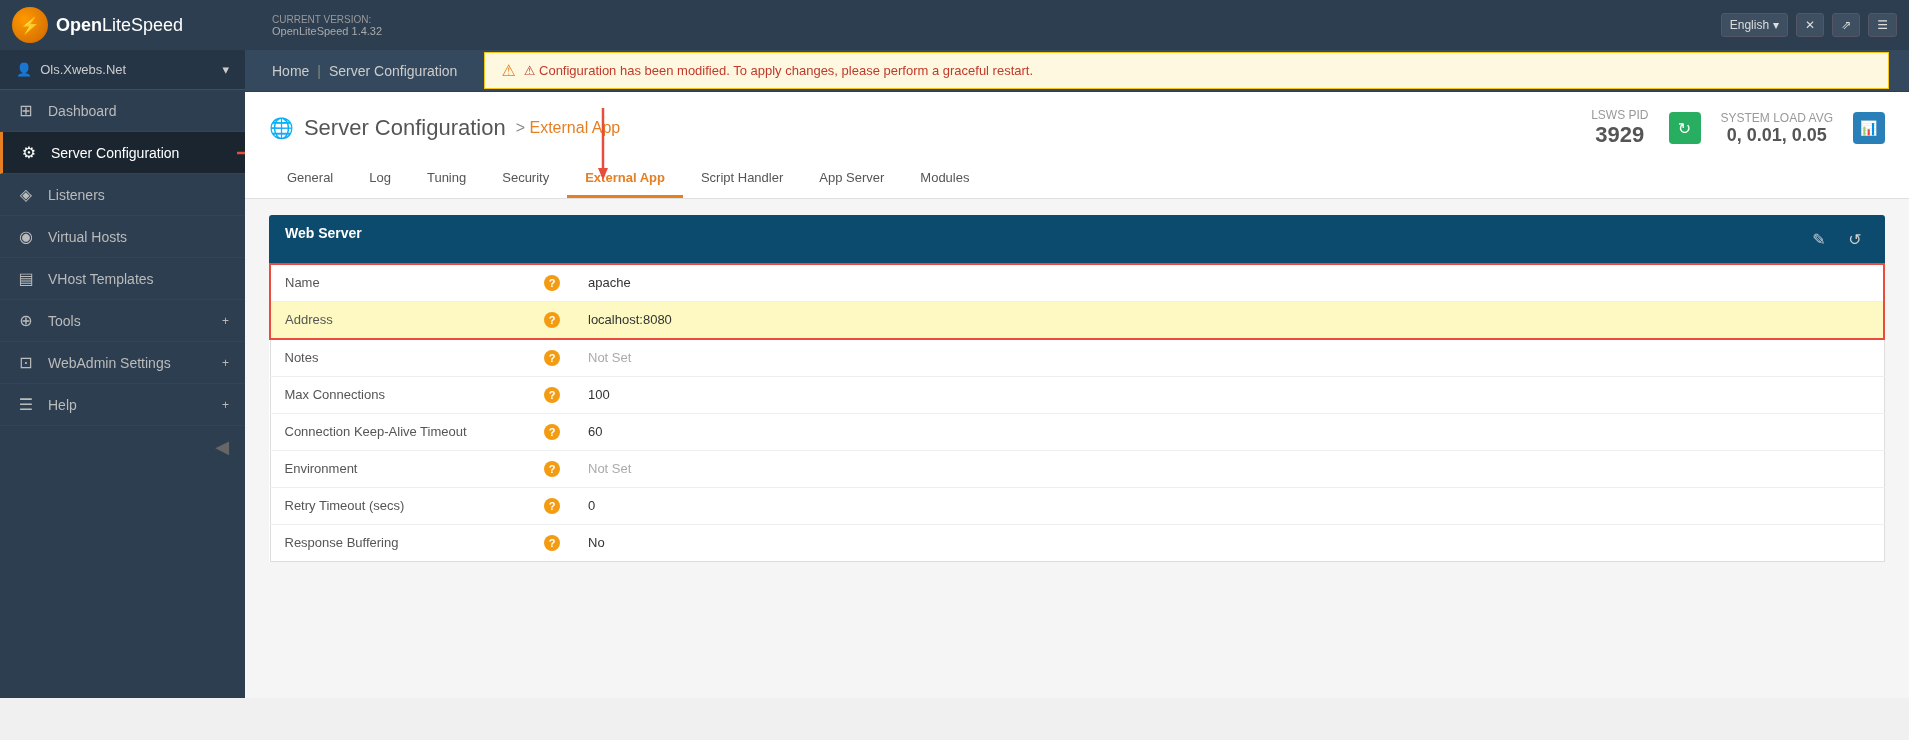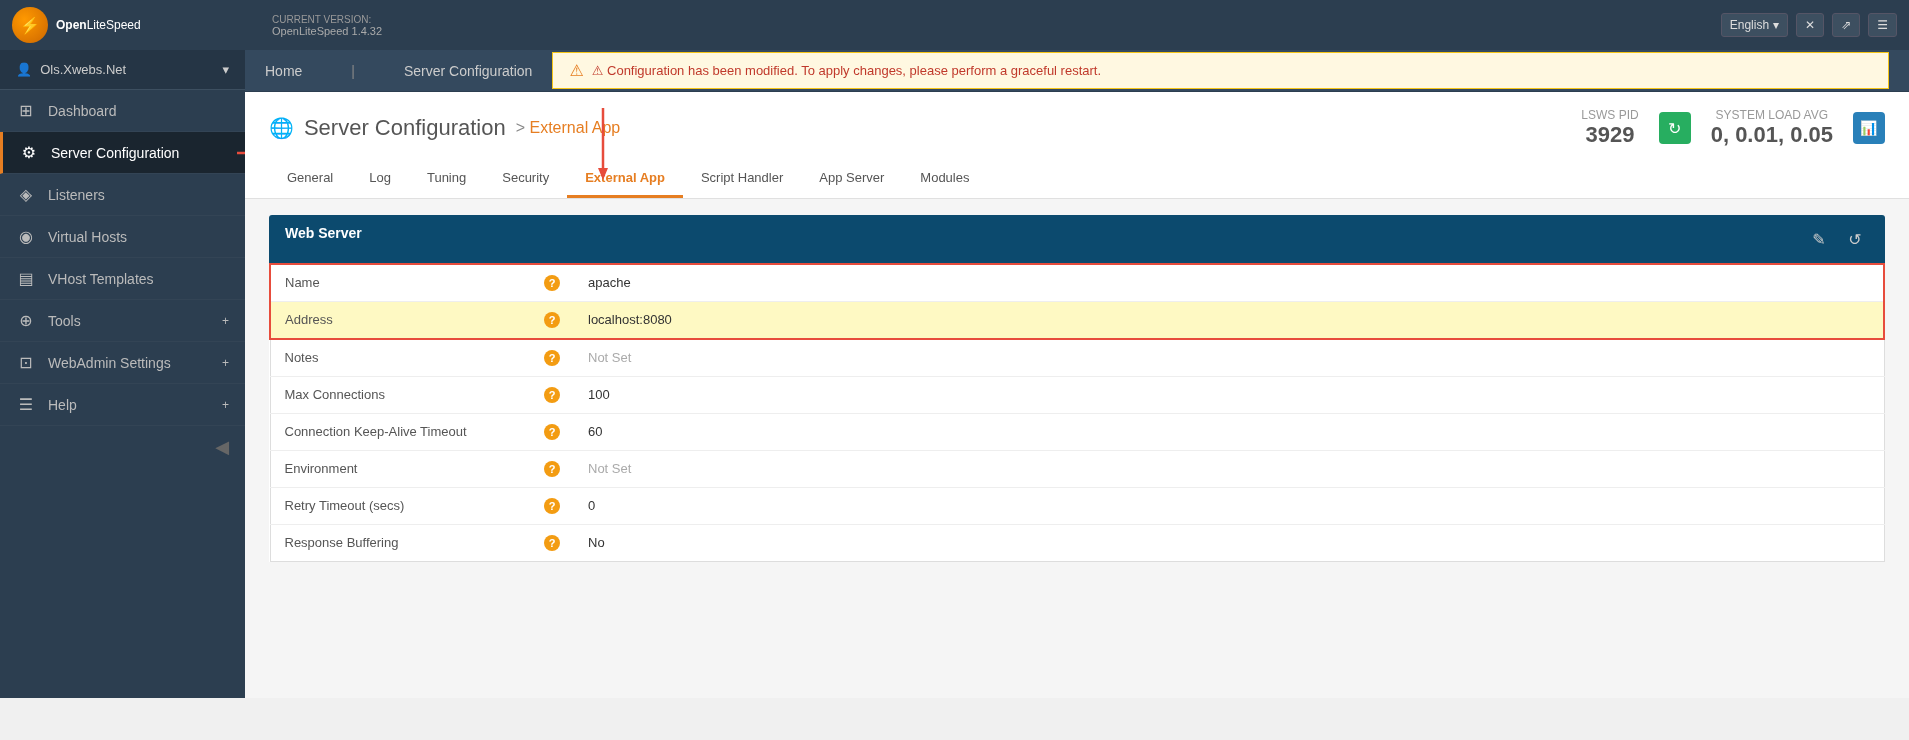--- a/index.html
+++ b/index.html
@@ -20,21 +20,21 @@
       gap: 8px;
       min-width: 240px;
     }
     .logo-icon {
       width: 36px; height: 36px;
       background: radial-gradient(circle at 35% 35%, #f90, #c60);
       border-radius: 50%;
       display: flex; align-items: center; justify-content: center;
       font-size: 16px; font-weight: bold; color: #fff;
     }
-    .logo-text { font-size: 12px; font-weight: 300; color: #fff; }
+    .logo-text { font-size: 18px; font-weight: 300; color: #fff; }
     .logo-text span { font-weight: 700; }
     .version-info { font-size: 11px; color: #aaa; margin-left: 20px; }
     .version-info div:first-child { text-transform: uppercase; font-size: 10px; color: #999; }
     .header-right { margin-left: auto; display: flex; align-items: center; gap: 8px; }
     .header-btn {
       background: #3d4f60; border: 1px solid #556; color: #ddd;
       padding: 4px 8px; border-radius: 3px; cursor: pointer; font-size: 12px;
       display: flex; gap: 4px;
     }
 
@@ -350,21 +350,21 @@
       </div>
 
       <div style="padding:10px 16px;text-align:right;">
         <span style="color:#666;cursor:pointer;font-size:18px;">◀</span>
       </div>
     </div>
 
     <div class="main-content">
 
       <div style="display:flex;align-items:center;background:#34495e;padding:0 20px;height:42px;border-bottom:1px solid #2c3e50;">
-        <div class="breadcrumb-bar" style="padding:0;background:transparent;border:none;margin:0;height:auto;gap:41px;">
+        <div class="breadcrumb-bar" style="padding:0;background:transparent;border:none;margin:7px;height:auto;">
           <a href="#">Home</a>
           <span class="breadcrumb-separator">|</span>
           <span>Server Configuration</span>
         </div>
         <div class="alert-banner">
           <span class="alert-icon">⚠</span>
           <span>⚠ Configuration has been modified. To apply changes, please perform a graceful restart.</span>
         </div>
       </div>
 
@@ -385,21 +385,21 @@
           </svg>
 
           <div class="system-info">
             <div class="sys-stat">
               <div class="label">LSWS PID</div>
               <div class="value">3929</div>
             </div>
             <button class="restart-btn" title="Graceful Restart">↻</button>
             <div class="sys-stat">
               <div class="label">SYSTEM LOAD AVG</div>
-              <div class="value" style="font-size:22px;">0, 0.01, 0.05</div>
+              <div class="value" style="font-size:18px;">0, 0.01, 0.05</div>
             </div>
             <button class="chart-btn" title="View Chart">📊</button>
           </div>
         </div>
 
         <div class="tabs">
           <div class="tab">General</div>
           <div class="tab">Log</div>
           <div class="tab">Tuning</div>
           <div class="tab">Security</div>

